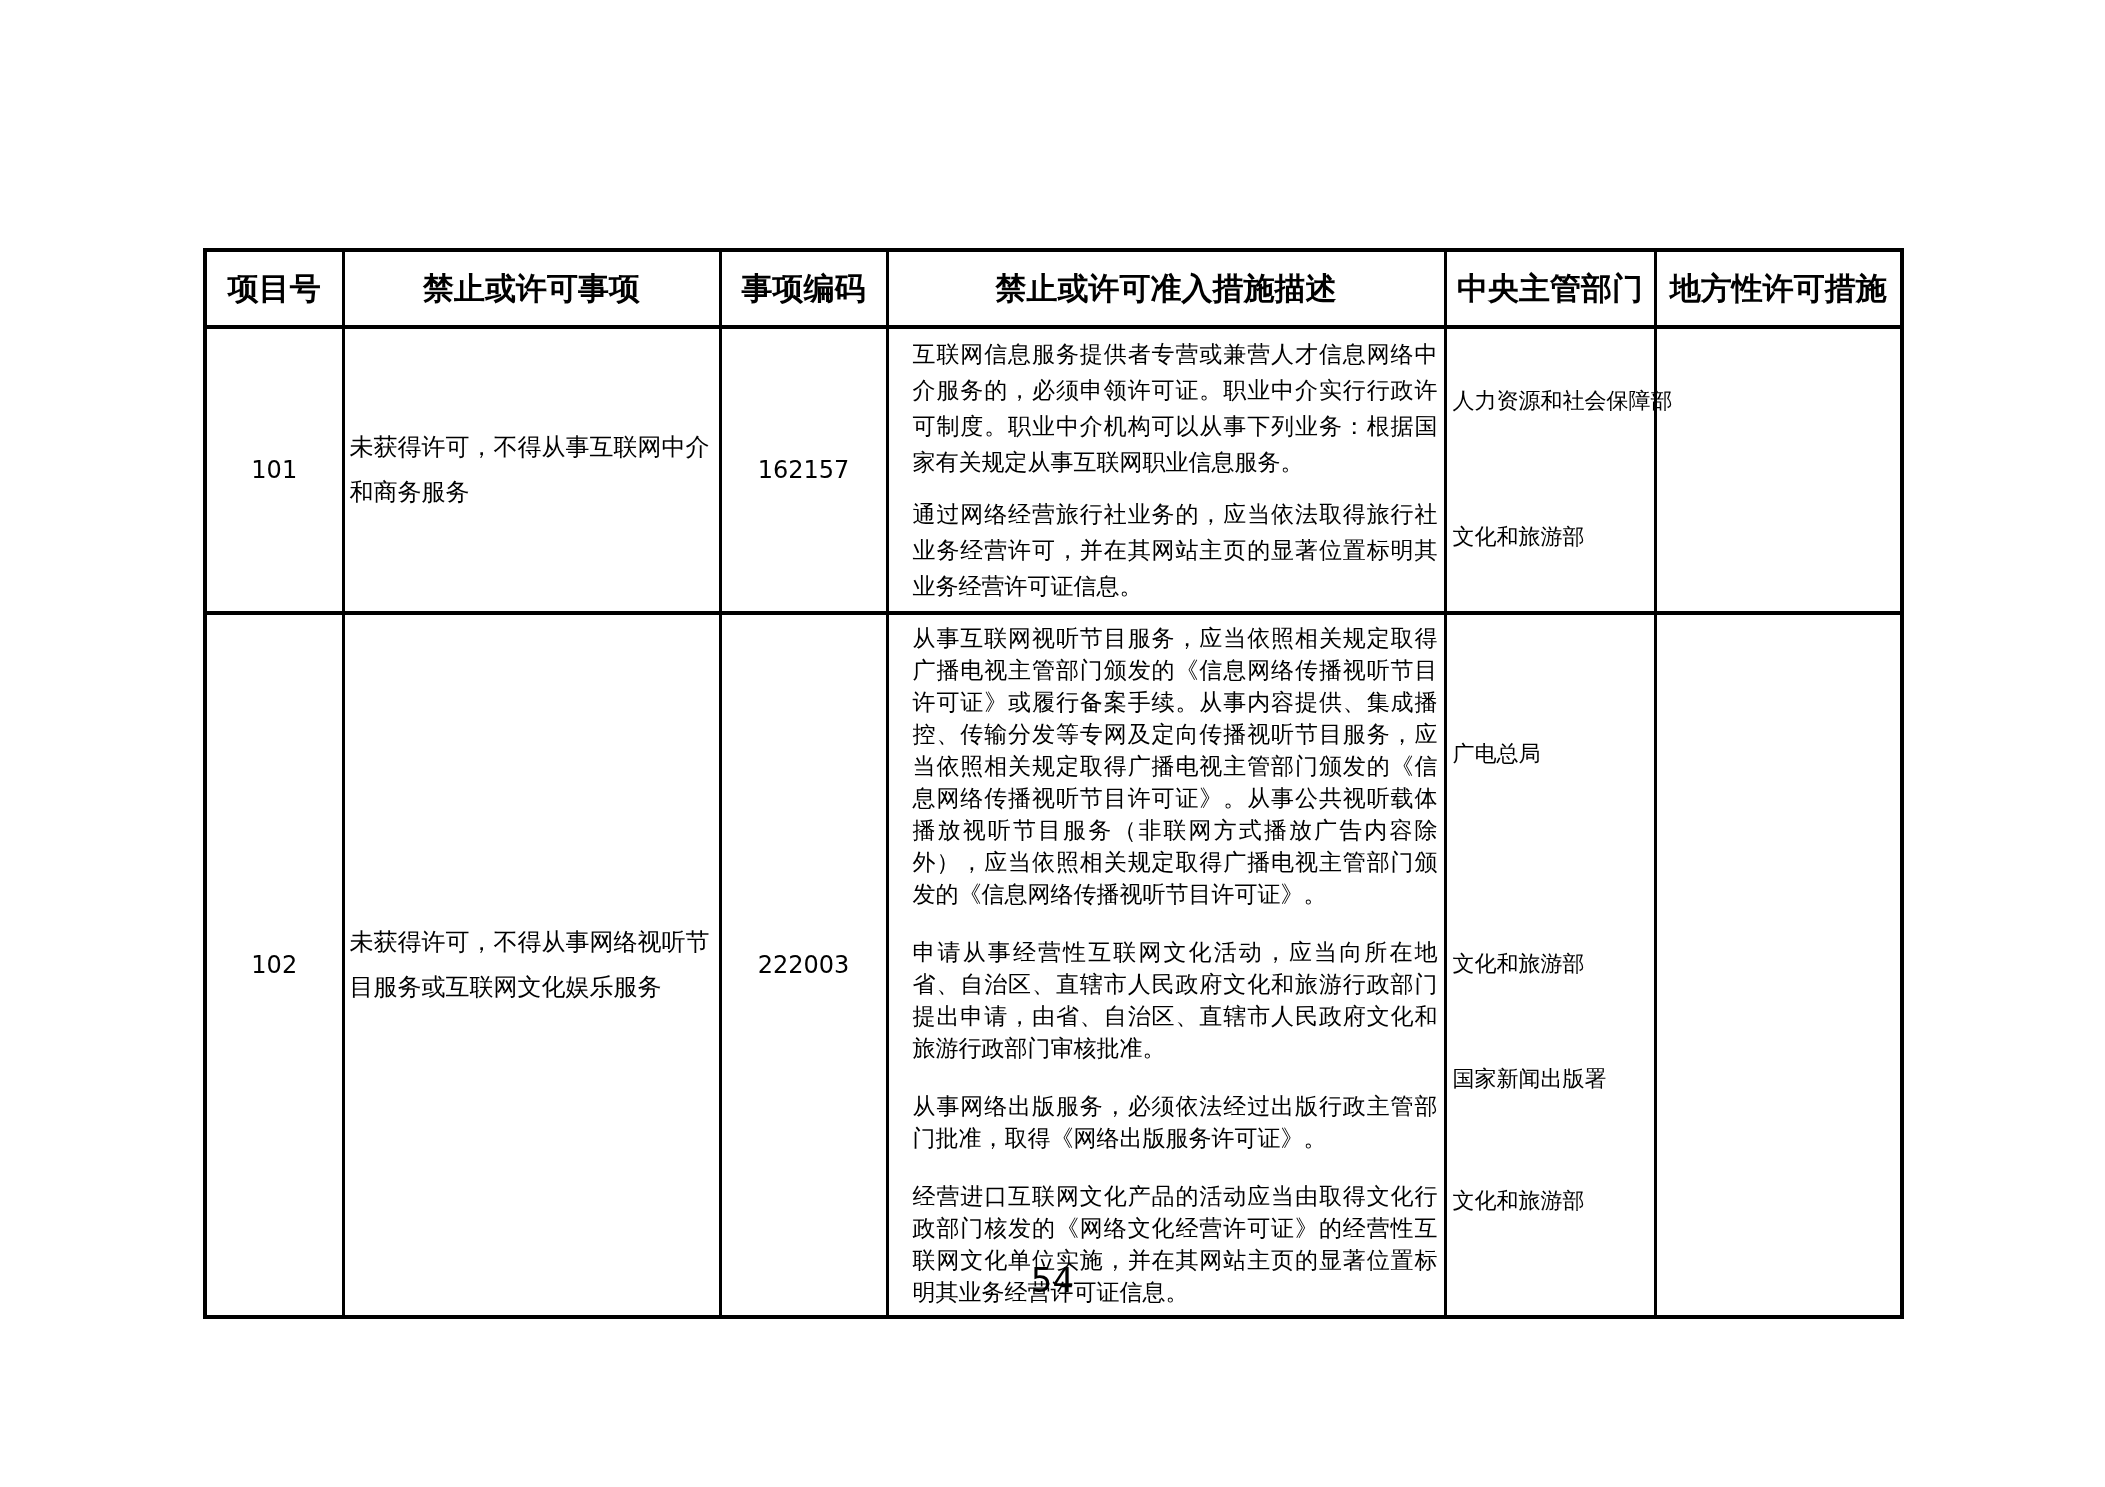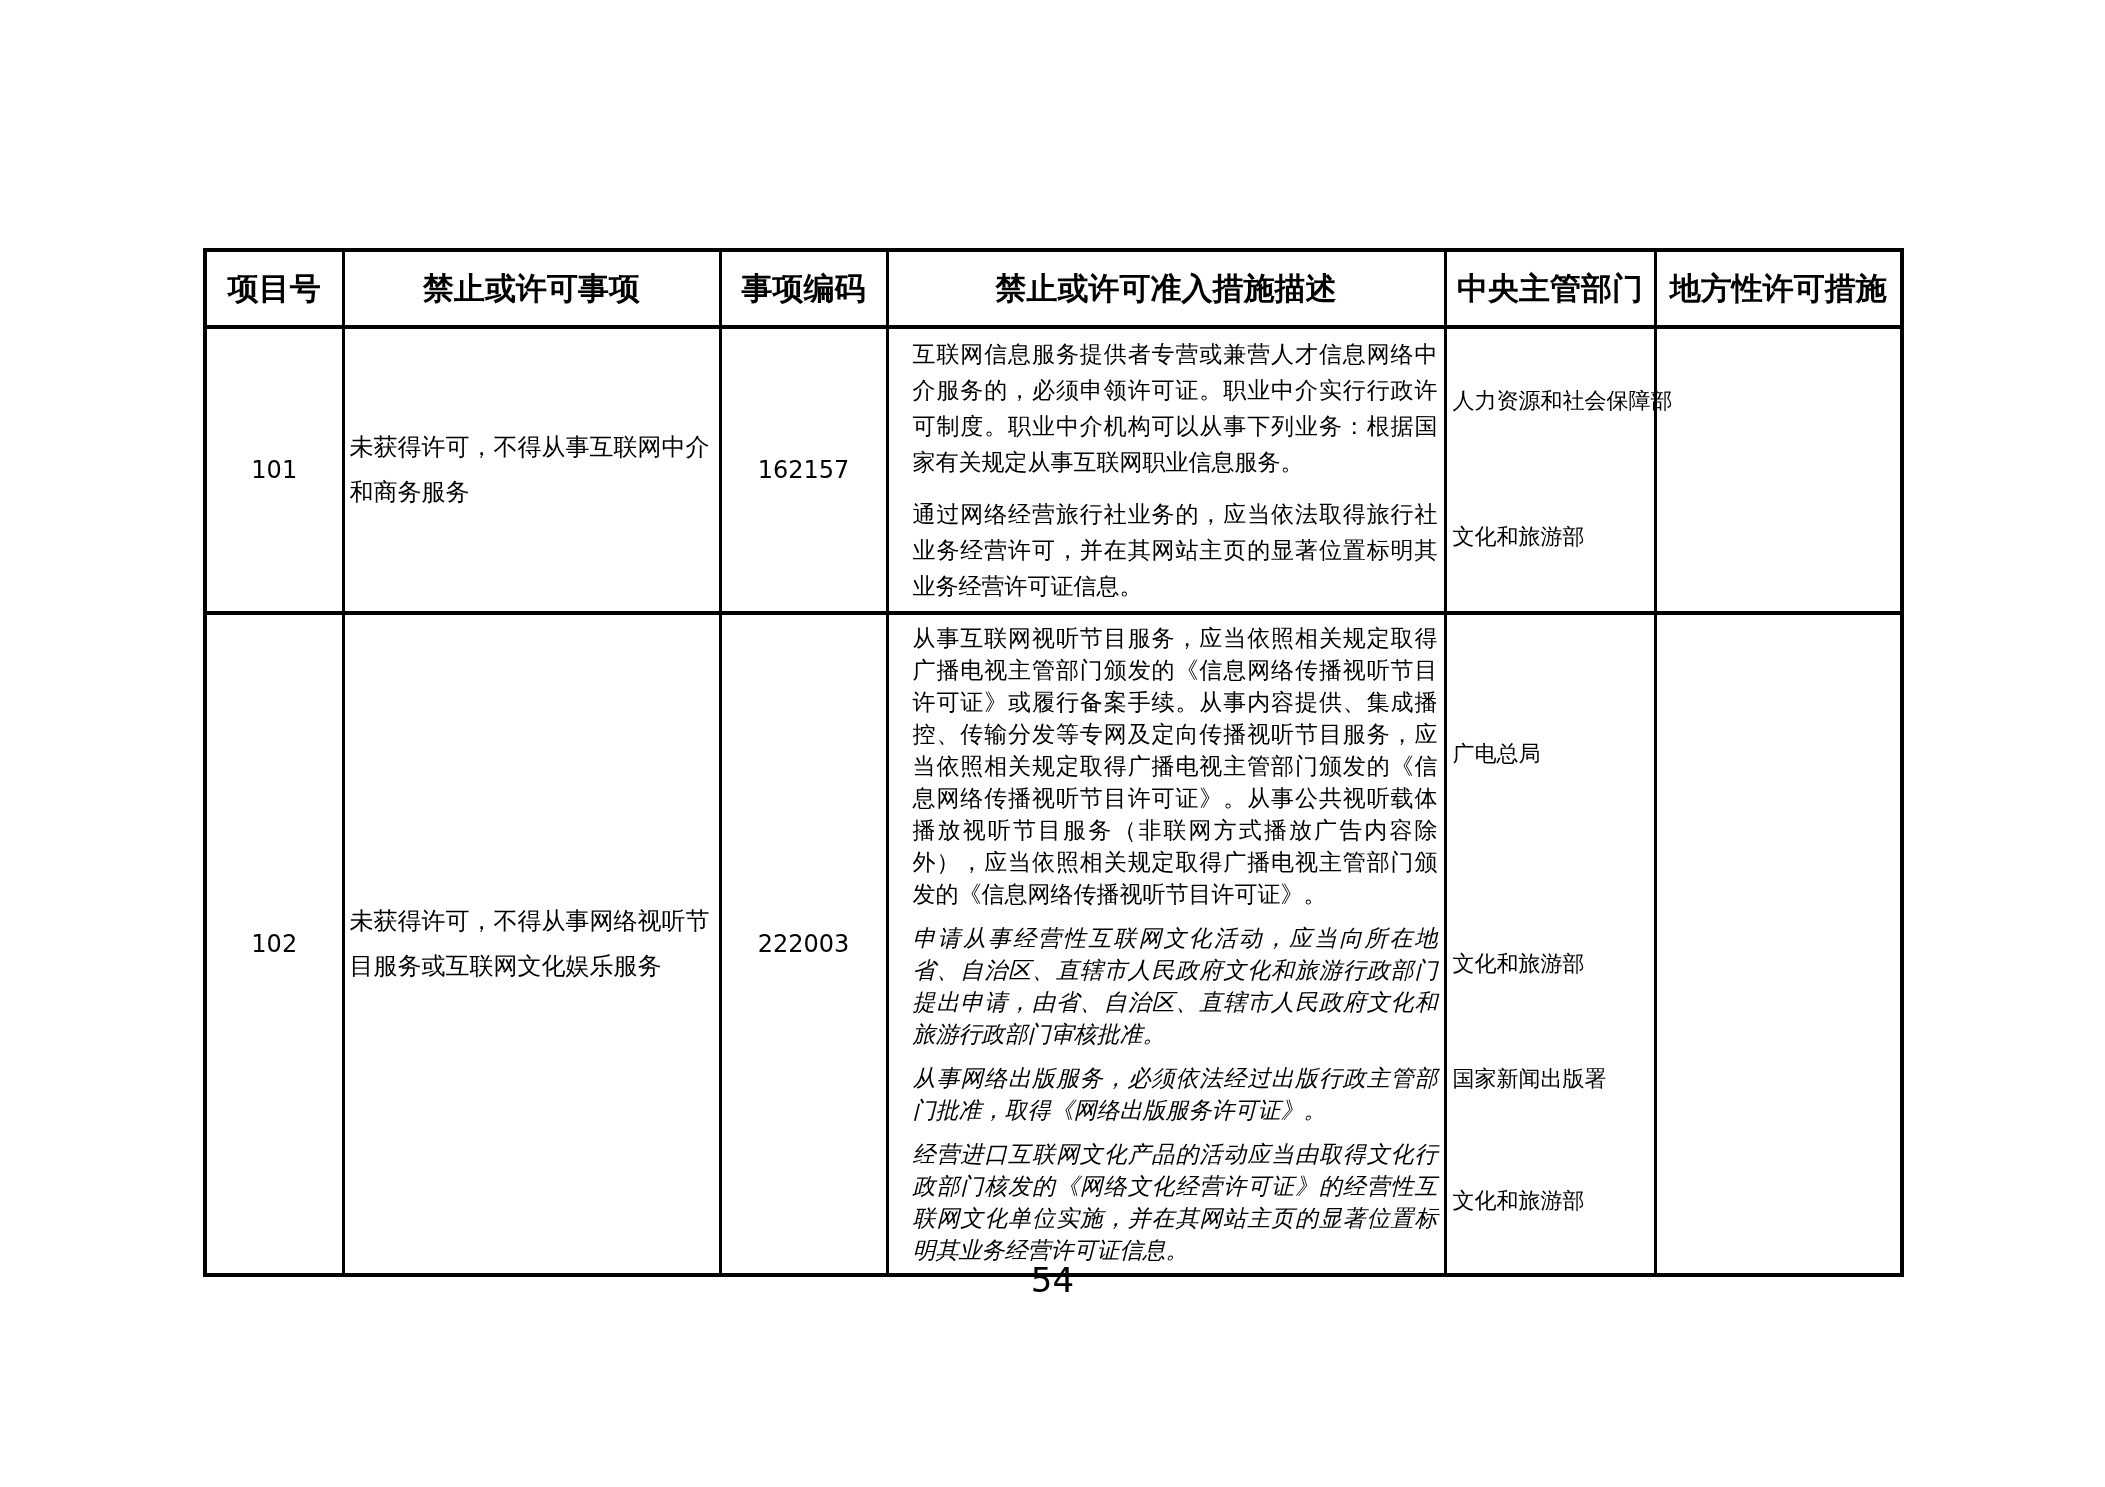--- a/index.html
+++ b/index.html
@@ -62,21 +62,21 @@
   td.c-measures {
     vertical-align: top;
     font-size: 23px;
     padding: 8px 6px 6px 24px;
     text-align: justify;
   }
   td.c-measures p { margin: 0; }
   tr.r101 td.c-measures { line-height: 36px; }
   tr.r101 td.c-measures p + p { margin-top: 16px; }
   tr.r102 td.c-measures { line-height: 32px; }
-  tr.r102 td.c-measures p + p { margin-top: 12px; font-style: italic; }
+  tr.r102 td.c-measures p + p { margin-top: 26px; }
 
   td.c-depts {
     vertical-align: top;
     padding: 0;
   }
   .dept-wrap {
     position: relative;
     width: 100%;
   }
   .dept-wrap.h101 { height: 265px; }

